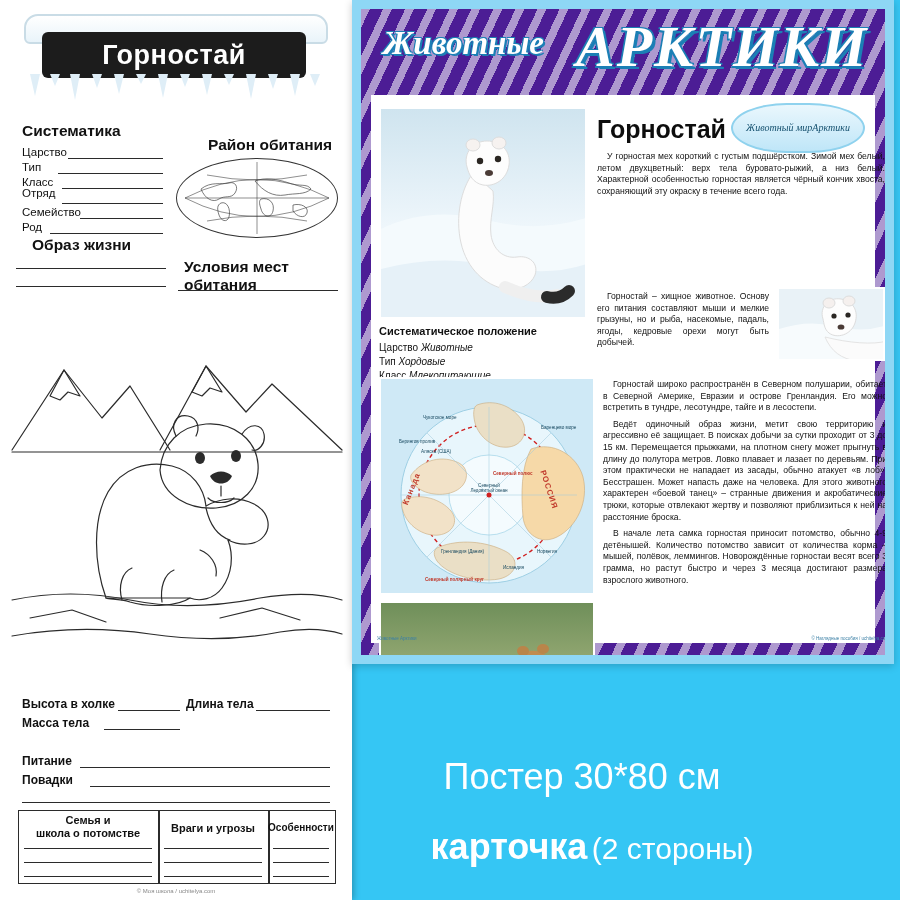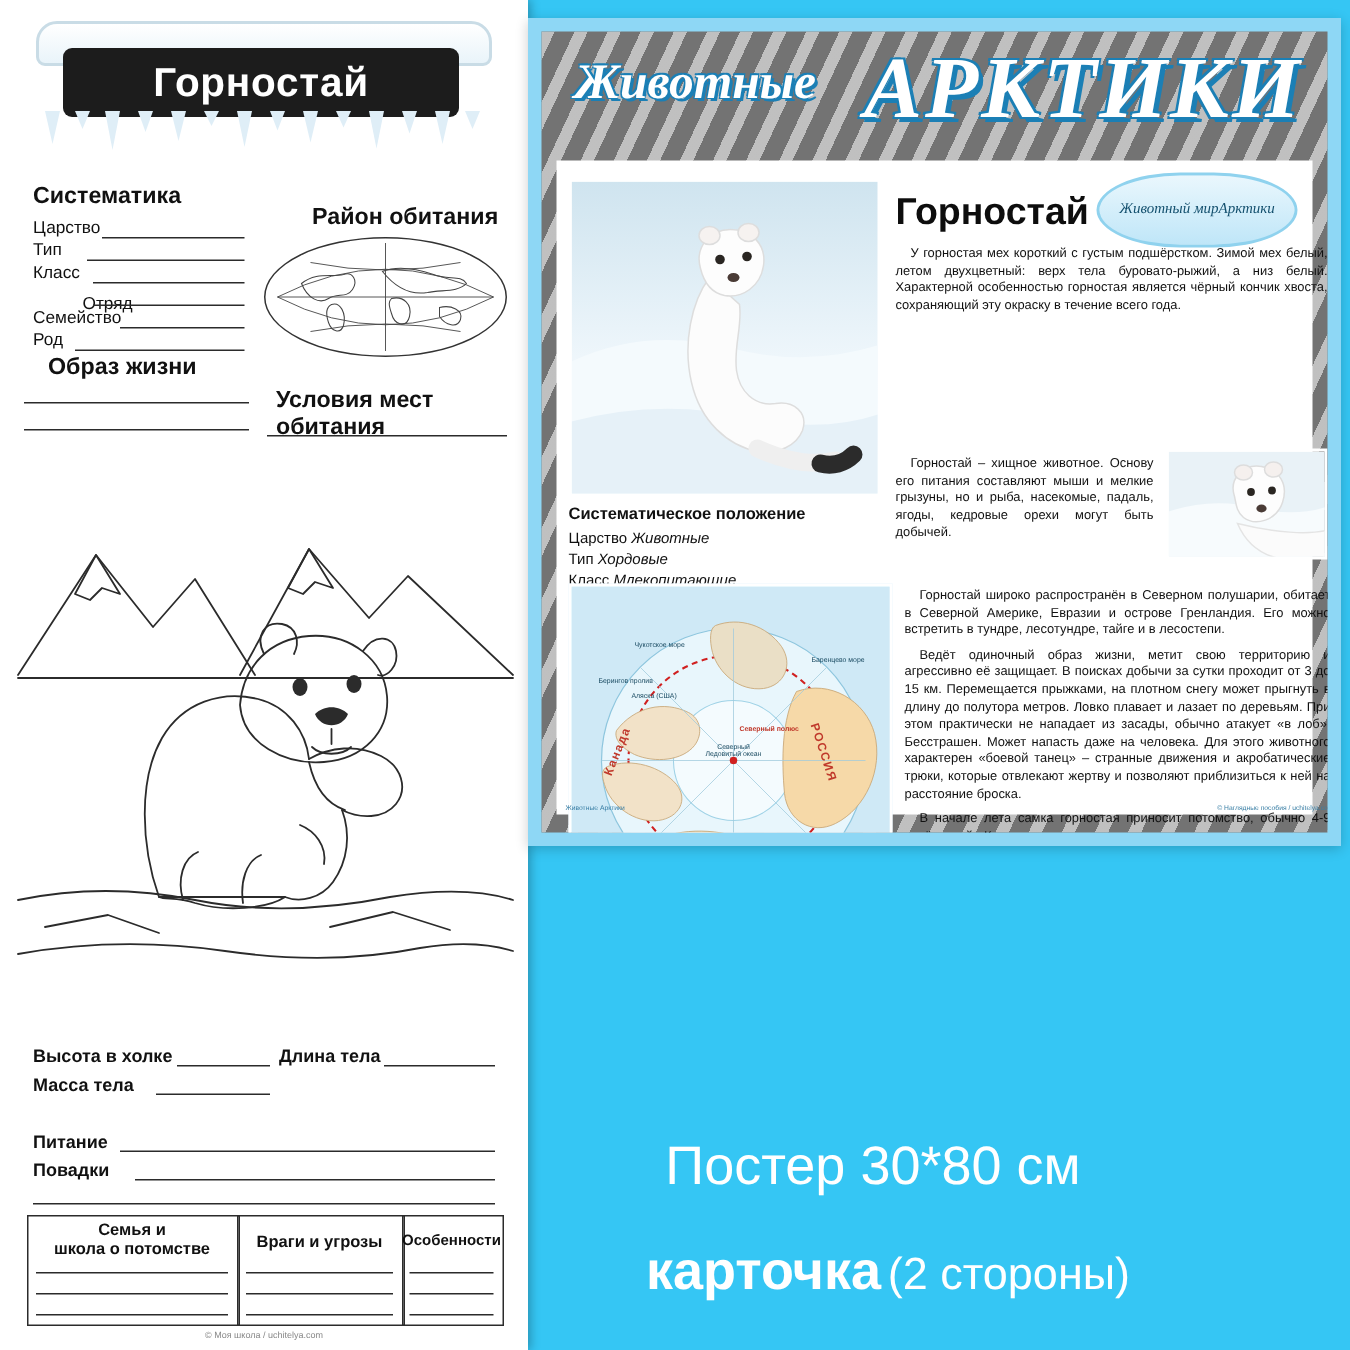--- a/index.html
+++ b/index.html
@@ -69,22 +69,22 @@
     position:absolute;font-size:11px;font-weight:bold;text-align:center;
     color:#111;line-height:1.15;
   }
   .ws-credit{
     position:absolute;left:0;bottom:6px;width:352px;text-align:center;
     font-size:6px;color:#888;
   }
 
   
   #poster{
-    position:absolute;left:352px;top:12px;width:542px;height:552px;
-    background:#737373;
+    position:absolute;left:352px;top:0;width:542px;height:664px;
+    background:#4c1d95;
     border:9px solid #8ed7f5;
     box-sizing:border-box;
     box-shadow:0 2px 8px rgba(0,0,0,.2);
     overflow:hidden;
   }
   .ice-frame{
     position:absolute;inset:0;
     background:
       repeating-linear-gradient(115deg, rgba(255,255,255,.55) 0 8px, rgba(255,255,255,0) 8px 20px);
     pointer-events:none;
@@ -195,21 +195,21 @@
       </div>
     </div>
 
     <div class="ws-h" style="left:22px;top:122px;">Систематика</div>
     <div class="ws-l" style="left:22px;top:146px;">Царство</div>
     <div class="rule" style="left:68px;top:158px;width:95px;"></div>
     <div class="ws-l" style="left:22px;top:161px;">Тип</div>
     <div class="rule" style="left:58px;top:173px;width:105px;"></div>
     <div class="ws-l" style="left:22px;top:176px;">Класс</div>
     <div class="rule" style="left:62px;top:188px;width:101px;"></div>
-    <div class="ws-l" style="left:22px;top:197px;margin-left:33px;">Отряд</div>
+    <div class="ws-l" style="left:22px;top:187px;">Отряд</div>
     <div class="rule" style="left:62px;top:203px;width:101px;"></div>
     <div class="ws-l" style="left:22px;top:206px;">Семейство</div>
     <div class="rule" style="left:80px;top:218px;width:83px;"></div>
     <div class="ws-l" style="left:22px;top:221px;">Род</div>
     <div class="rule" style="left:50px;top:233px;width:113px;"></div>
 
     <div class="ws-h" style="left:196px;top:136px;margin-left:12px;">Район обитания</div>
     <div class="oval-map">
       <svg width="160" height="78" viewBox="0 0 160 78">
         <g fill="none" stroke="#444" stroke-width="0.6">

